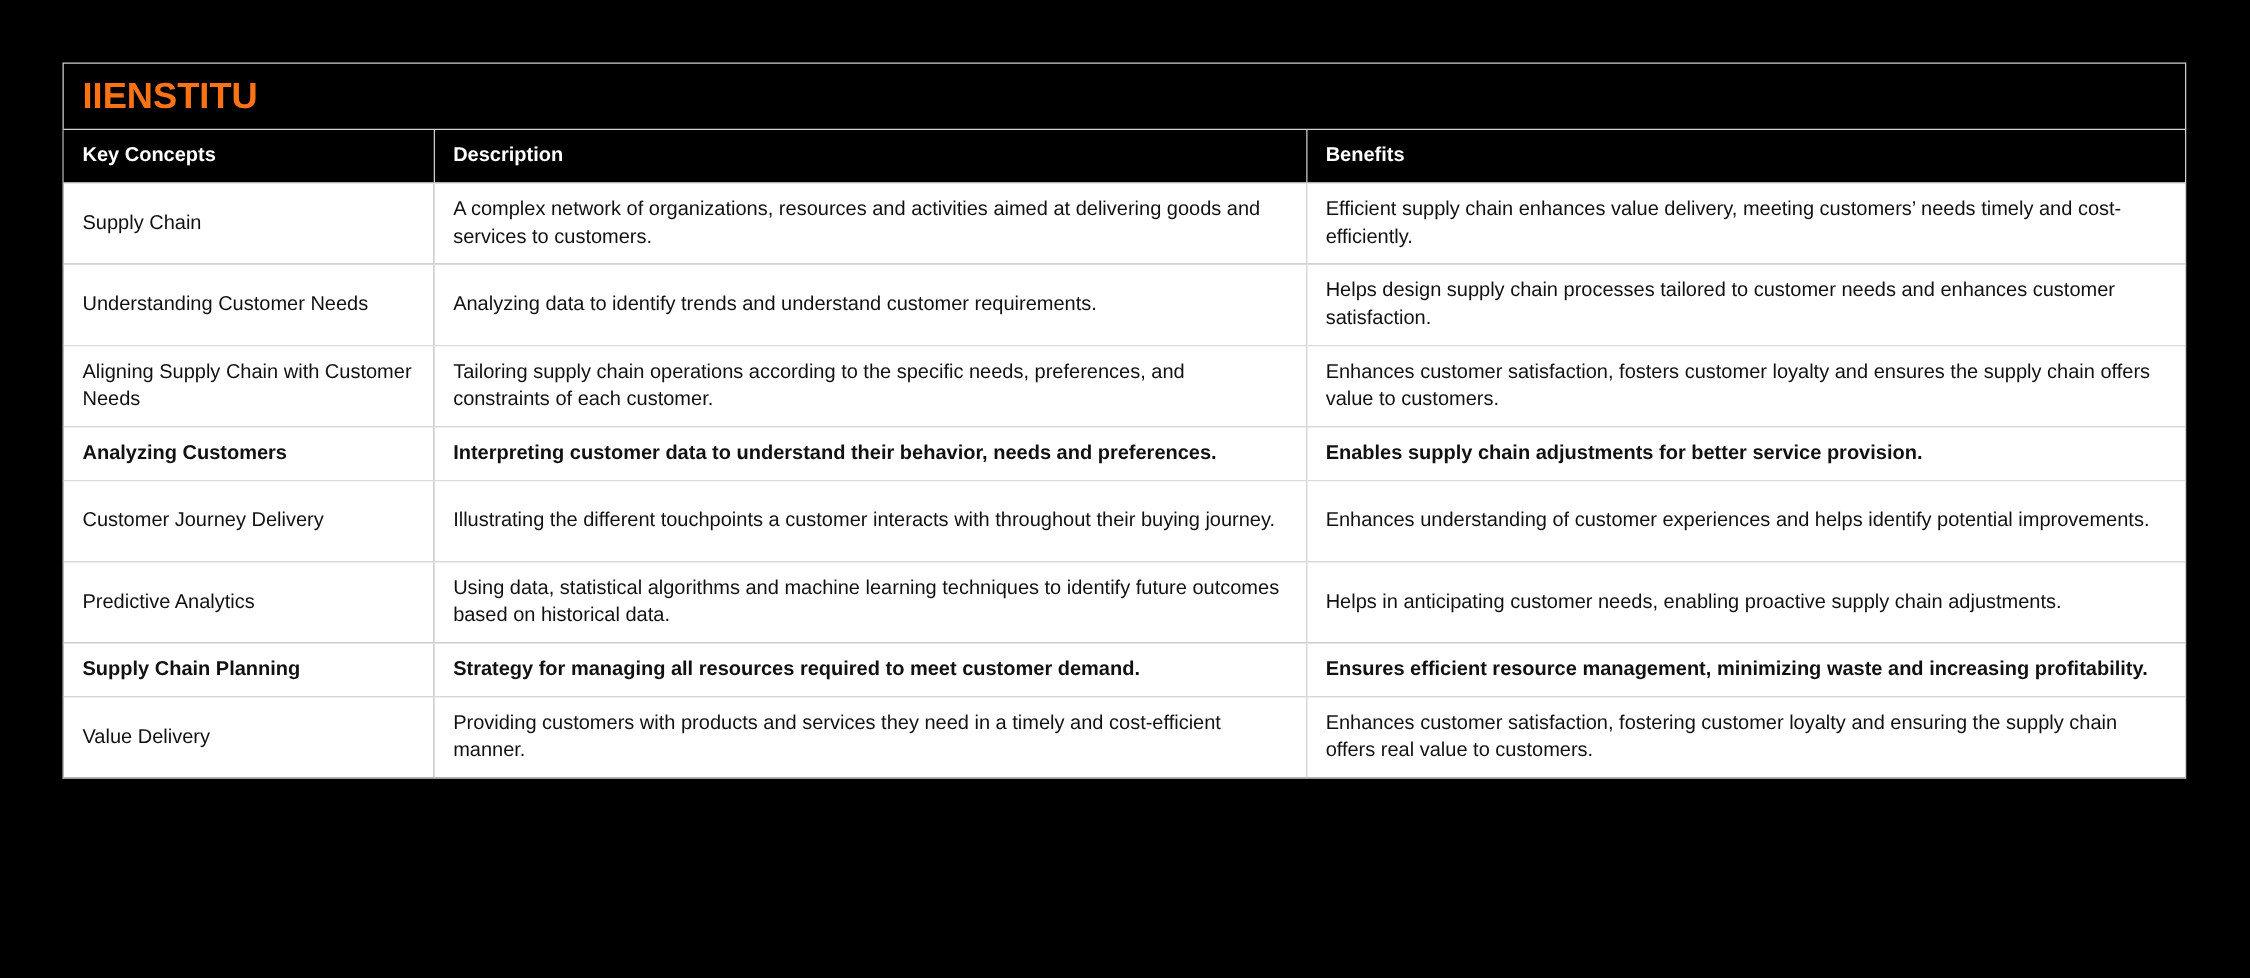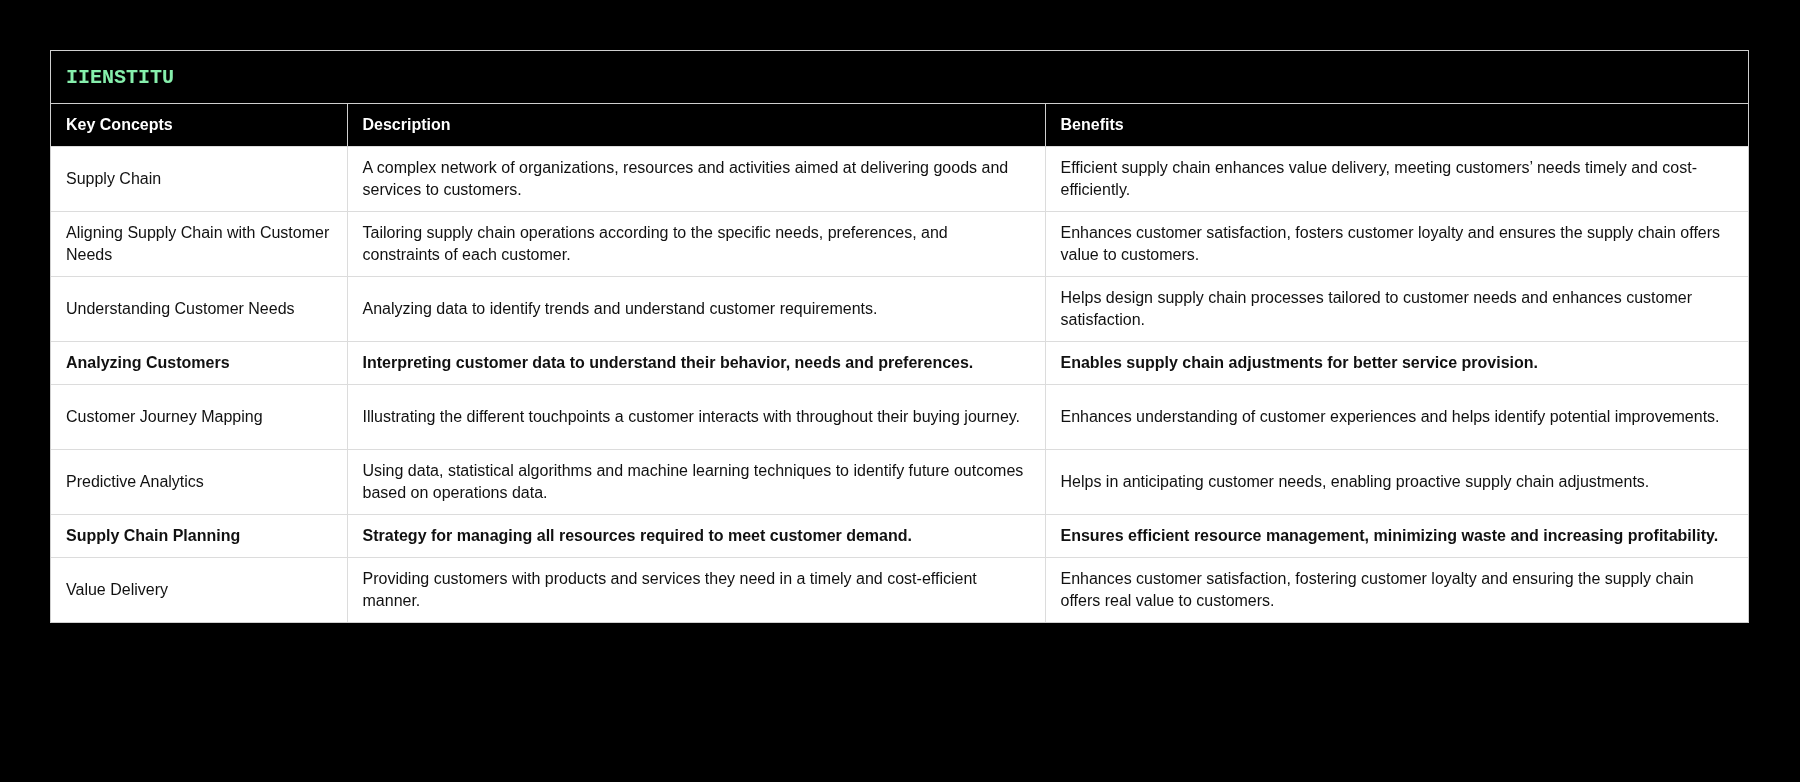--- a/index.html
+++ b/index.html
@@ -1,20 +1,20 @@
 <!DOCTYPE html>
 <html><head>
 <meta charset="utf-8">
 <style>
   html, body { margin:0; padding:0; }
   body { width:1800px; height:782px; background:#000; position:relative; overflow:hidden;
          font-family:"Liberation Sans", "DejaVu Sans", sans-serif; }
   .tbl-wrap { position:absolute; left:50px; top:50px; width:1699px; border:1px solid #cfcfcf; box-sizing:border-box; background:#000; }
-  .title { height:53px; box-sizing:border-box; border-bottom:1px solid #cfcfcf; color:#86efac; font-weight:bold;
-           font-size:20px; padding-left:15px; line-height:53px;font-family:Liberation Mono, monospace; }
+  .title { height:53px; box-sizing:border-box; border-bottom:1px solid #cfcfcf; color:#f97316; font-weight:bold;
+           font-size:29px; padding-left:15px; line-height:53px; }
   table { border-collapse:collapse; width:100%; table-layout:fixed;padding-left:10px; }
   col.c1 { width:296px; } col.c2 { width:698px; } col.c3 { width:auto; }
   th { background:#000; color:#fff; font-weight:bold; font-size:16px; text-align:left; height:42px;
        padding:0 15px; box-sizing:border-box; border-left:1px solid #cfcfcf; }
   th:first-child { border-left:none; }
   td { background:#fff; color:#111; font-size:16px; line-height:22px; padding:0 15px; box-sizing:border-box;
        border-left:1px solid #dcdcdc; border-top:1px solid #dcdcdc; vertical-align:middle; }
   td:first-child { border-left:none; }
   tr.h2 td { height:65px; }
   tr.h1 td { height:43px;font-weight:bold; }
@@ -37,42 +37,42 @@
         <th>Benefits</th>
       </tr>
     </thead>
     <tbody>
       <tr class="h2">
         <td>Supply Chain</td>
         <td>A complex network of organizations, resources and activities aimed at delivering goods and services to customers.</td>
         <td>Efficient supply chain enhances value delivery, meeting customers’ needs timely and cost-efficiently.</td>
       </tr>
       <tr class="h2">
+        <td>Understanding Customer Needs</td>
+        <td>Analyzing data to identify trends and understand customer requirements.</td>
+        <td>Helps design supply chain processes tailored to customer needs and enhances customer satisfaction.</td>
+      </tr>
+      <tr class="h2">
         <td>Aligning Supply Chain with Customer Needs</td>
         <td>Tailoring supply chain operations according to the specific needs, preferences, and constraints of each customer.</td>
         <td>Enhances customer satisfaction, fosters customer loyalty and ensures the supply chain offers value to customers.</td>
-      </tr>
-      <tr class="h2">
-        <td>Understanding Customer Needs</td>
-        <td>Analyzing data to identify trends and understand customer requirements.</td>
-        <td>Helps design supply chain processes tailored to customer needs and enhances customer satisfaction.</td>
       </tr>
       <tr class="h1">
         <td>Analyzing Customers</td>
         <td>Interpreting customer data to understand their behavior, needs and preferences.</td>
         <td>Enables supply chain adjustments for better service provision.</td>
       </tr>
       <tr class="h2">
-        <td>Customer Journey Mapping</td>
+        <td>Customer Journey Delivery</td>
         <td>Illustrating the different touchpoints a customer interacts with throughout their buying journey.</td>
         <td>Enhances understanding of customer experiences and helps identify potential improvements.</td>
       </tr>
       <tr class="h2">
         <td>Predictive Analytics</td>
-        <td>Using data, statistical algorithms and machine learning techniques to identify future outcomes based on operations data.</td>
+        <td>Using data, statistical algorithms and machine learning techniques to identify future outcomes based on historical data.</td>
         <td>Helps in anticipating customer needs, enabling proactive supply chain adjustments.</td>
       </tr>
       <tr class="h1">
         <td>Supply Chain Planning</td>
         <td>Strategy for managing all resources required to meet customer demand.</td>
         <td>Ensures efficient resource management, minimizing waste and increasing profitability.</td>
       </tr>
       <tr class="h2">
         <td>Value Delivery</td>
         <td>Providing customers with products and services they need in a timely and cost-efficient manner.</td>

